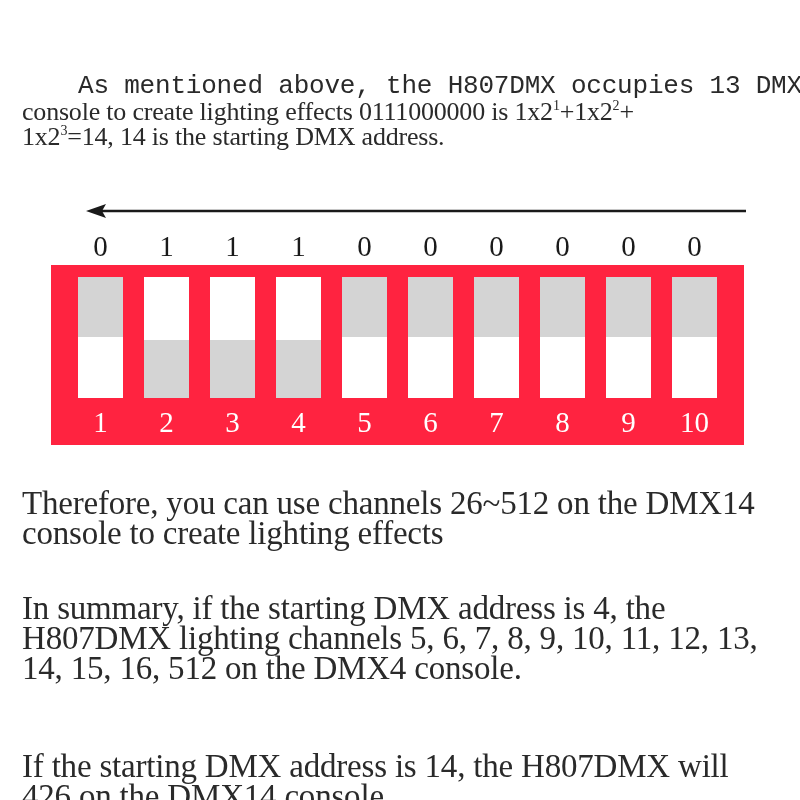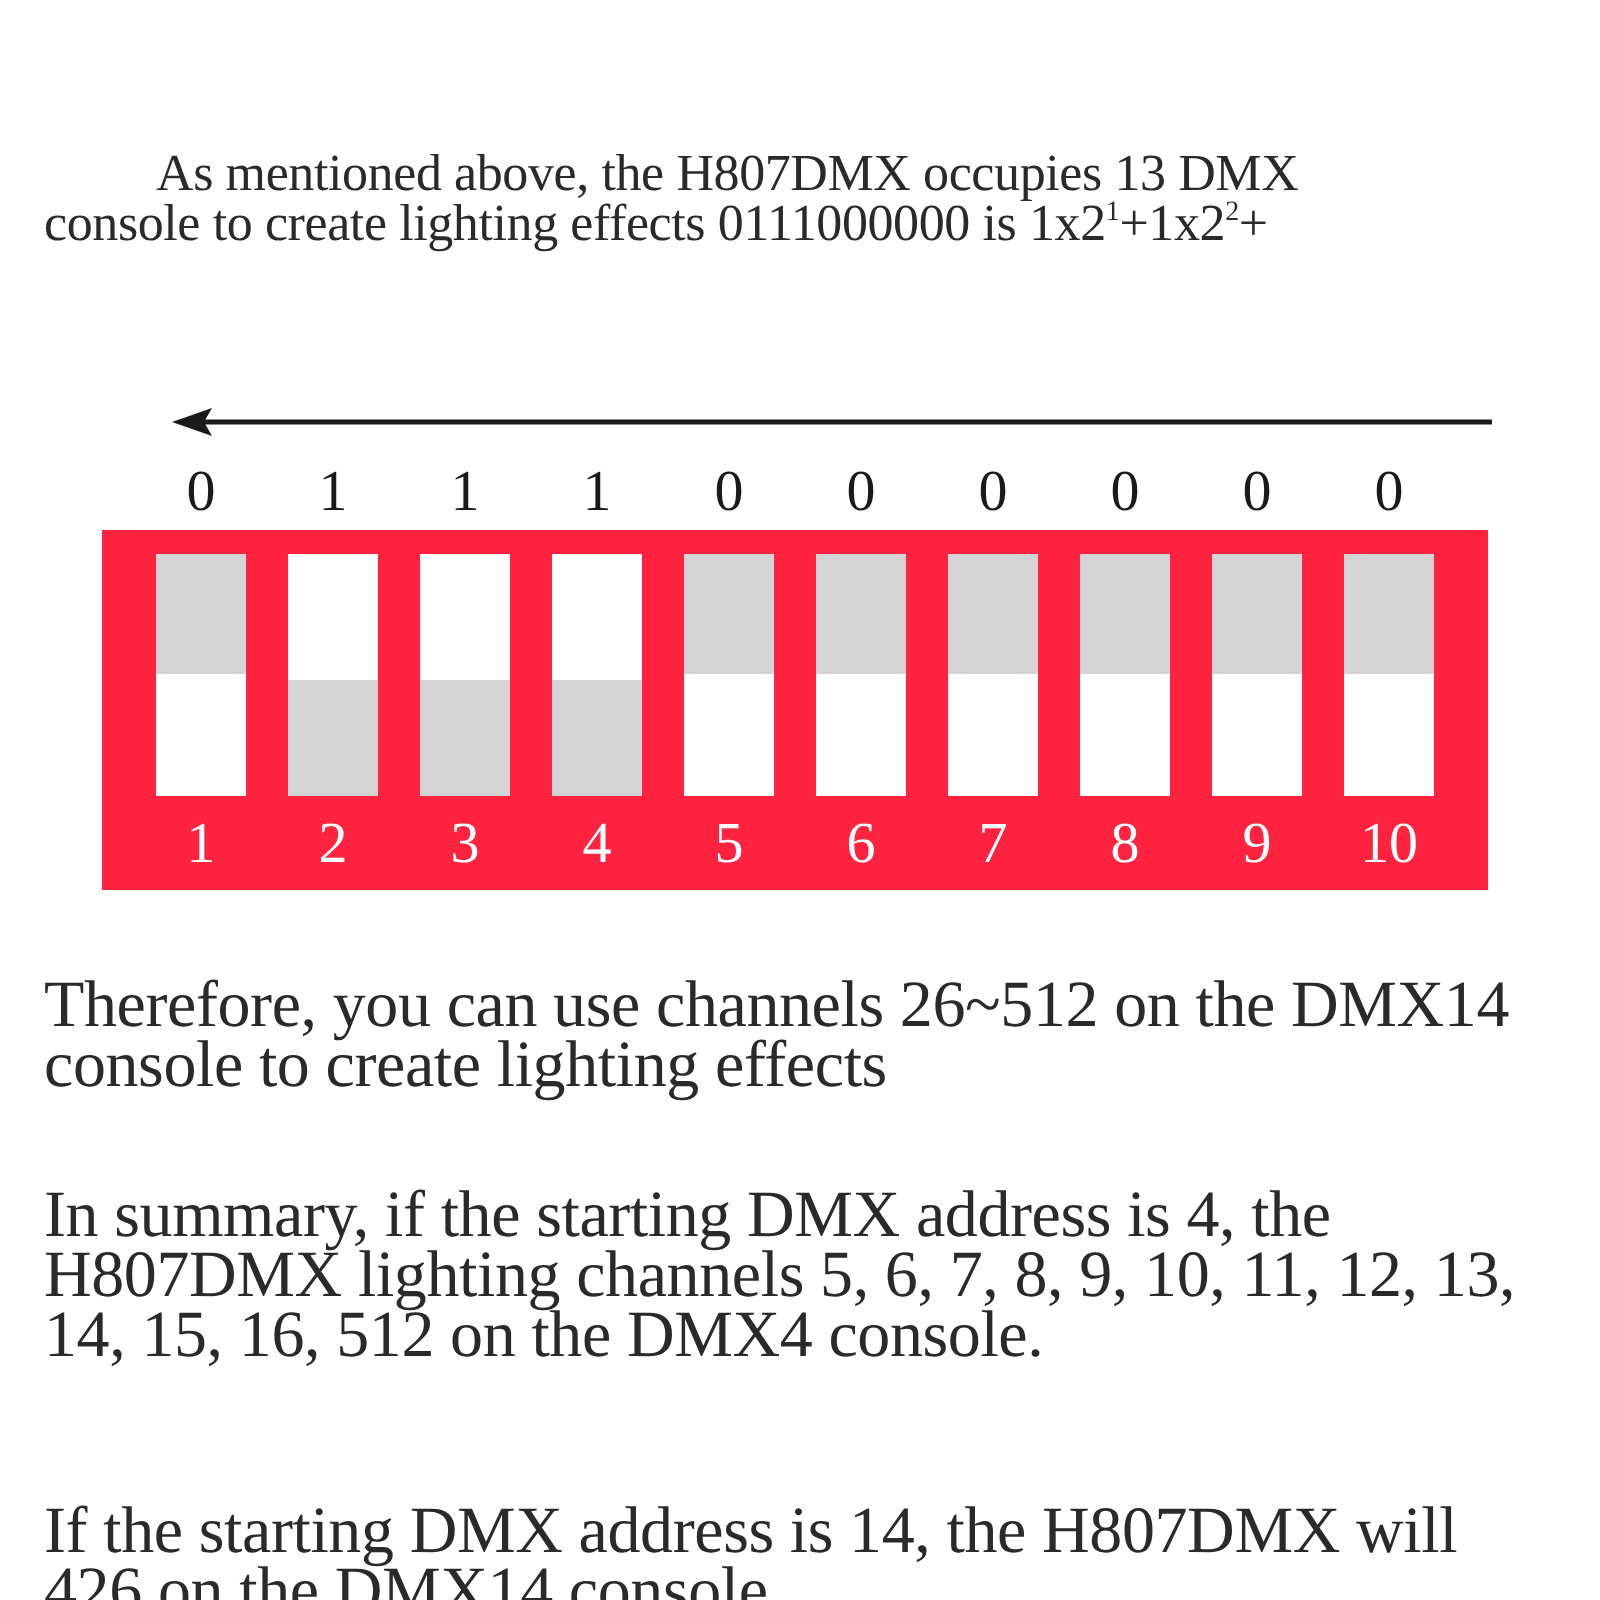--- a/index.html
+++ b/index.html
@@ -22,21 +22,21 @@
       font-family: "Liberation Serif", "DejaVu Serif", serif;
       font-size: 26px;
       line-height: 25px;
       color: #2a2a2a;
       letter-spacing: -0.2px;
     }
     .para .line {
       display: block;
       white-space: nowrap;
     }
-    .indent { padding-left: 56px; }
+    .indent { padding-left: 56px; font-family: Liberation Mono, monospace; }
     sup {
       font-size: 14px;
       line-height: 0;
       vertical-align: 10px;
     }
     #p1 { top: 74px; }
     #p2 { top: 488px; }
     #p3 { top: 593px; }
     #p4 { top: 715px; margin-top: 36px; }
     #p2, #p3, #p4 { line-height: 30px; font-size: 33px; }
@@ -97,20 +97,21 @@
       line-height: 34px;
       color: #ffffff;
     }
   </style>
 </head>
 <body>
 
 <div class="para" id="p1">
   <span class="line indent">As mentioned above, the H807DMX occupies 13 DMX</span>
   <span class="line"><span>console to create lighting effects 0111000000 is 1x2</span><sup>1</sup><span>+1x2</span><sup>2</sup><span>+</span></span>
+  <span class="line"><span>1x2</span><sup>3</sup><span>=14, 14 is the starting DMX address.</span></span>
 </div>
 
 <svg class="arrow" viewBox="0 0 660 16" width="660" height="16">
   <line x1="14" y1="8" x2="660" y2="8" stroke="#1a1a1a" stroke-width="2.4"></line>
   <polygon points="0,8 20,1 16,8 20,15" fill="#1a1a1a"></polygon>
 </svg>
 
 <div class="bits">
   <span class="bit" style="left:27px">0</span>
   <span class="bit" style="left:93px">1</span>

